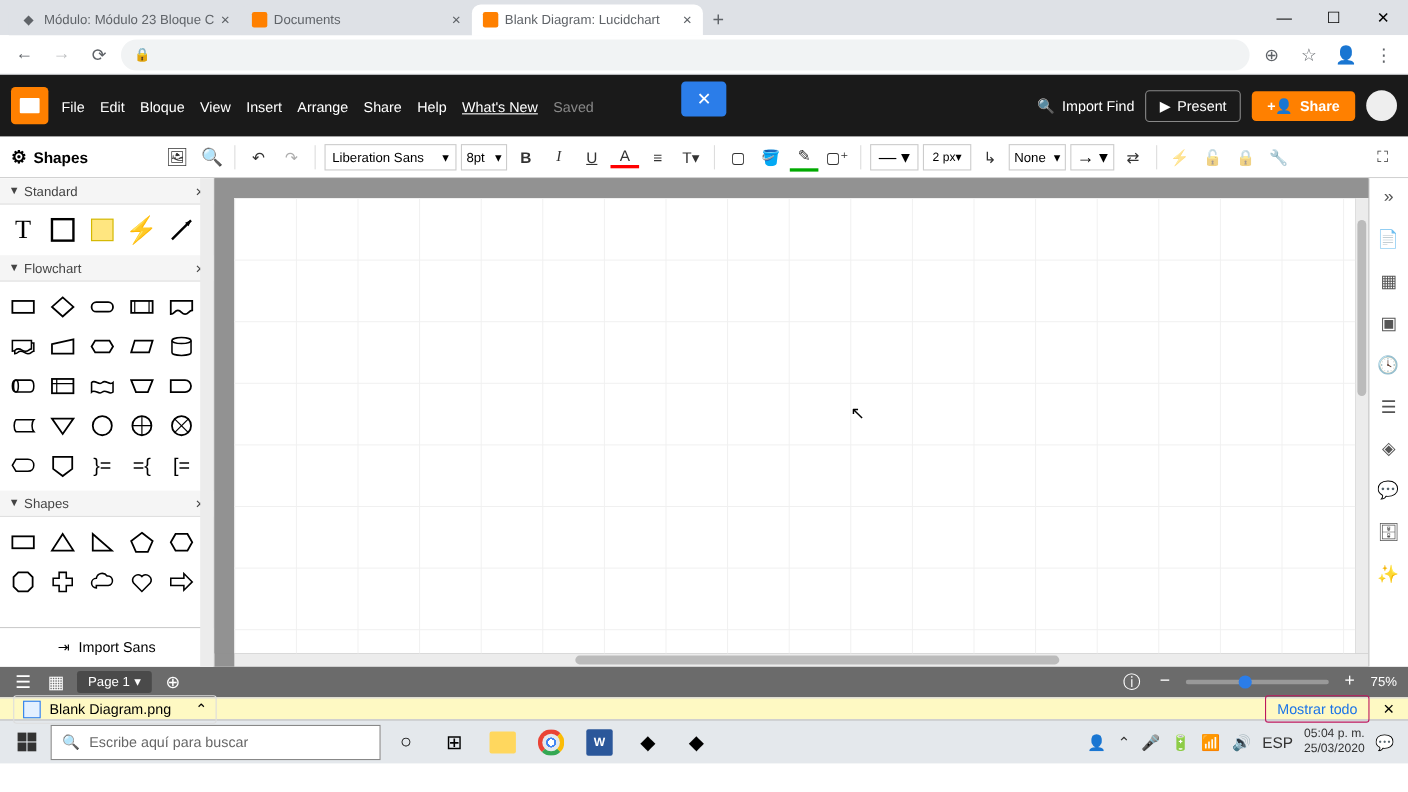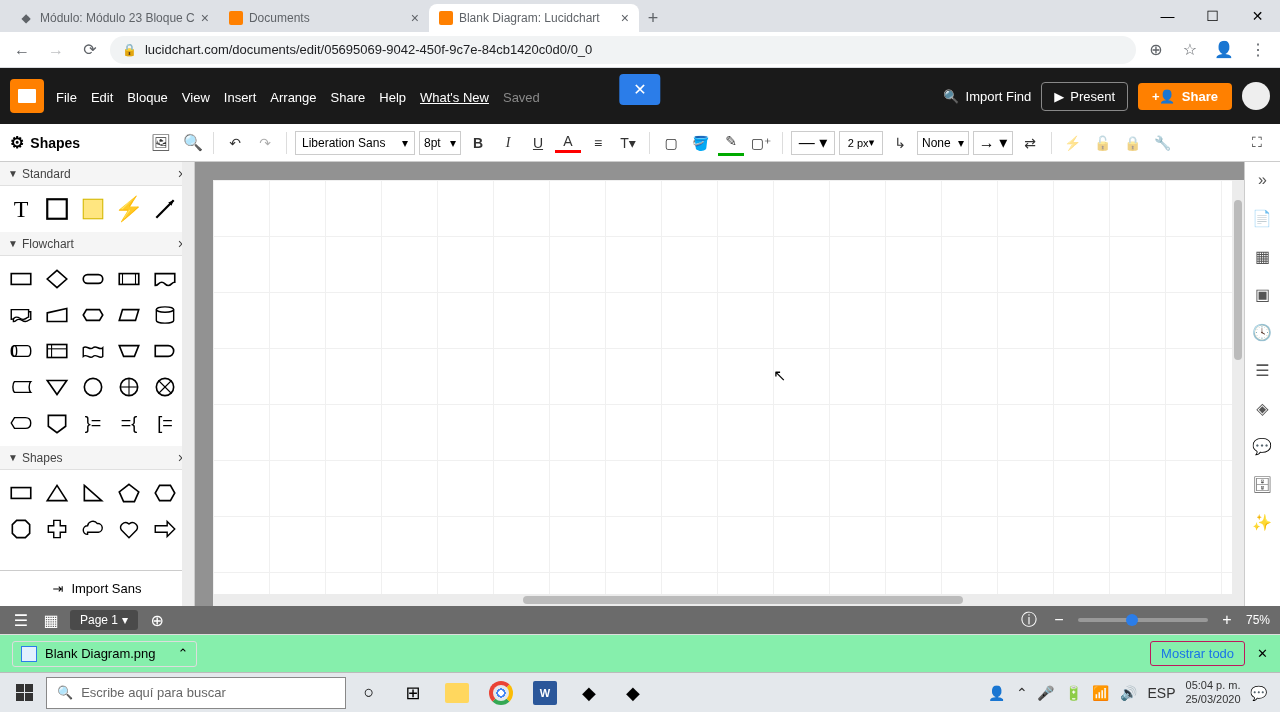--- a/index.html
+++ b/index.html
@@ -89,21 +89,21 @@
 
 
 .footer { height: 28px; background: #6b6b6b; display: flex; align-items: center; padding: 0 10px; color: #fff; font-size: 12px; gap: 8px; }
 .footer-icon { width: 22px; height: 22px; display: flex; align-items: center; justify-content: center; cursor: pointer; font-size: 16px; }
 .page-tab { background: #4a4a4a; padding: 3px 10px; border-radius: 3px; display: flex; align-items: center; gap: 4px; cursor: pointer; }
 .zoom-area { margin-left: auto; display: flex; align-items: center; gap: 8px; }
 .zoom-slider { width: 130px; height: 4px; background: #999; position: relative; border-radius: 2px; }
 .zoom-thumb { position: absolute; left: 48px; top: -4px; width: 12px; height: 12px; background: #2b7de9; border-radius: 50%; }
 
 
-.dl-bar { height: 38px; background: #86efac; border-top: 1px solid #ddd; display: flex; align-items: center; padding: 0 12px; font-size: 13px; }
+.dl-bar { height: 20px; background: #fef9c3; border-top: 1px solid #ddd; display: flex; align-items: center; padding: 0 12px; font-size: 13px; }
 .dl-item { display: flex; align-items: center; gap: 8px; padding: 4px 8px; border: 1px solid #ddd; border-radius: 3px; cursor: pointer; }
 .dl-icon { width: 16px; height: 16px; border: 1px solid #2b7de9; background: #e3f0ff; }
 .dl-right { margin-left: auto; display: flex; align-items: center; gap: 12px; }
 .dl-showall { color: #1a73e8; cursor: pointer; border: 1px solid #be185d; padding: 4px 10px; border-radius: 3px; }
 
 
 .taskbar { height: 40px; background: #e4e8ec; border-top: 1px solid #bbb; display: flex; align-items: center; padding: 0 4px; gap: 2px; }
 .start-btn { width: 40px; height: 40px; display: flex; align-items: center; justify-content: center; cursor: pointer; }
 .win-logo { display: grid; grid-template-columns: 8px 8px; grid-template-rows: 8px 8px; gap: 1px; }
 .win-logo div { background: #333; }
@@ -142,21 +142,20 @@
     <div class="win-btn">✕</div>
   </div>
 </div>
 
 <div class="addr-bar">
   <div class="nav-btn">←</div>
   <div class="nav-btn" style="opacity:.4">→</div>
   <div class="nav-btn">⟳</div>
   <div class="url-box">
     <span class="lock">🔒</span>
-    <span>lucidchart.com/documents/edit/05695069-9042-450f-9c7e-84cb1420c0d0/0_0</span>
   </div>
   <div class="addr-right">
     <div class="nav-btn">⊕</div>
     <div class="nav-btn">☆</div>
     <div class="nav-btn">👤</div>
     <div class="nav-btn">⋮</div>
   </div>
 </div>
 
 <div class="lc-header">

